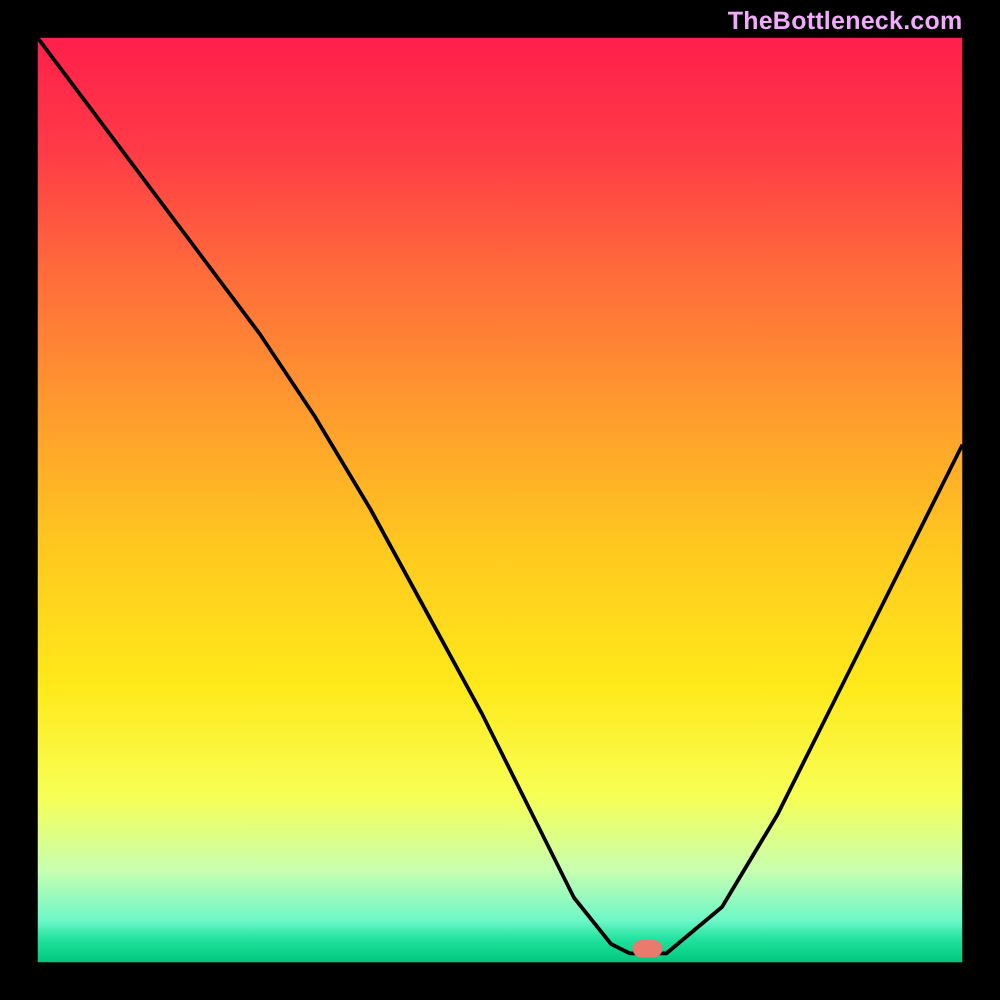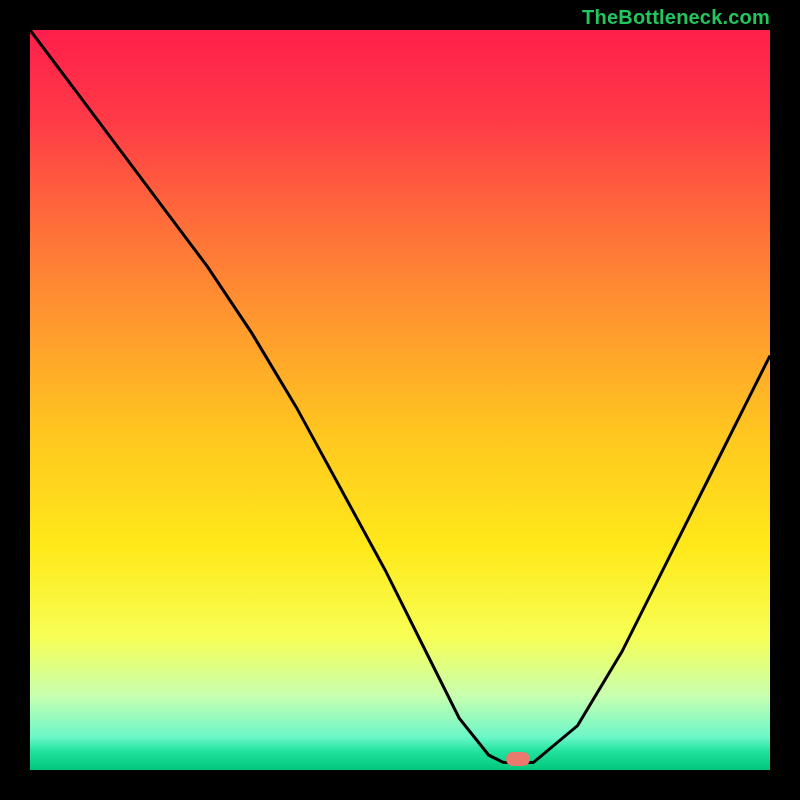--- a/index.html
+++ b/index.html
@@ -29,21 +29,21 @@
     top: 0;
     width: 100%;
     height: 100%;
   }
   .watermark {
     position: absolute;
     top: 6px;
     right: 30px;
     font-size: 20px;
     font-weight: 600;
-    color: #22c55e;
+    color: #f0abfc;
     letter-spacing: 0.2px;
   }
   svg.curve {
     position: absolute;
     left: 0;
     top: 0;
     width: 100%;
     height: 100%;
     overflow: visible;
   }

